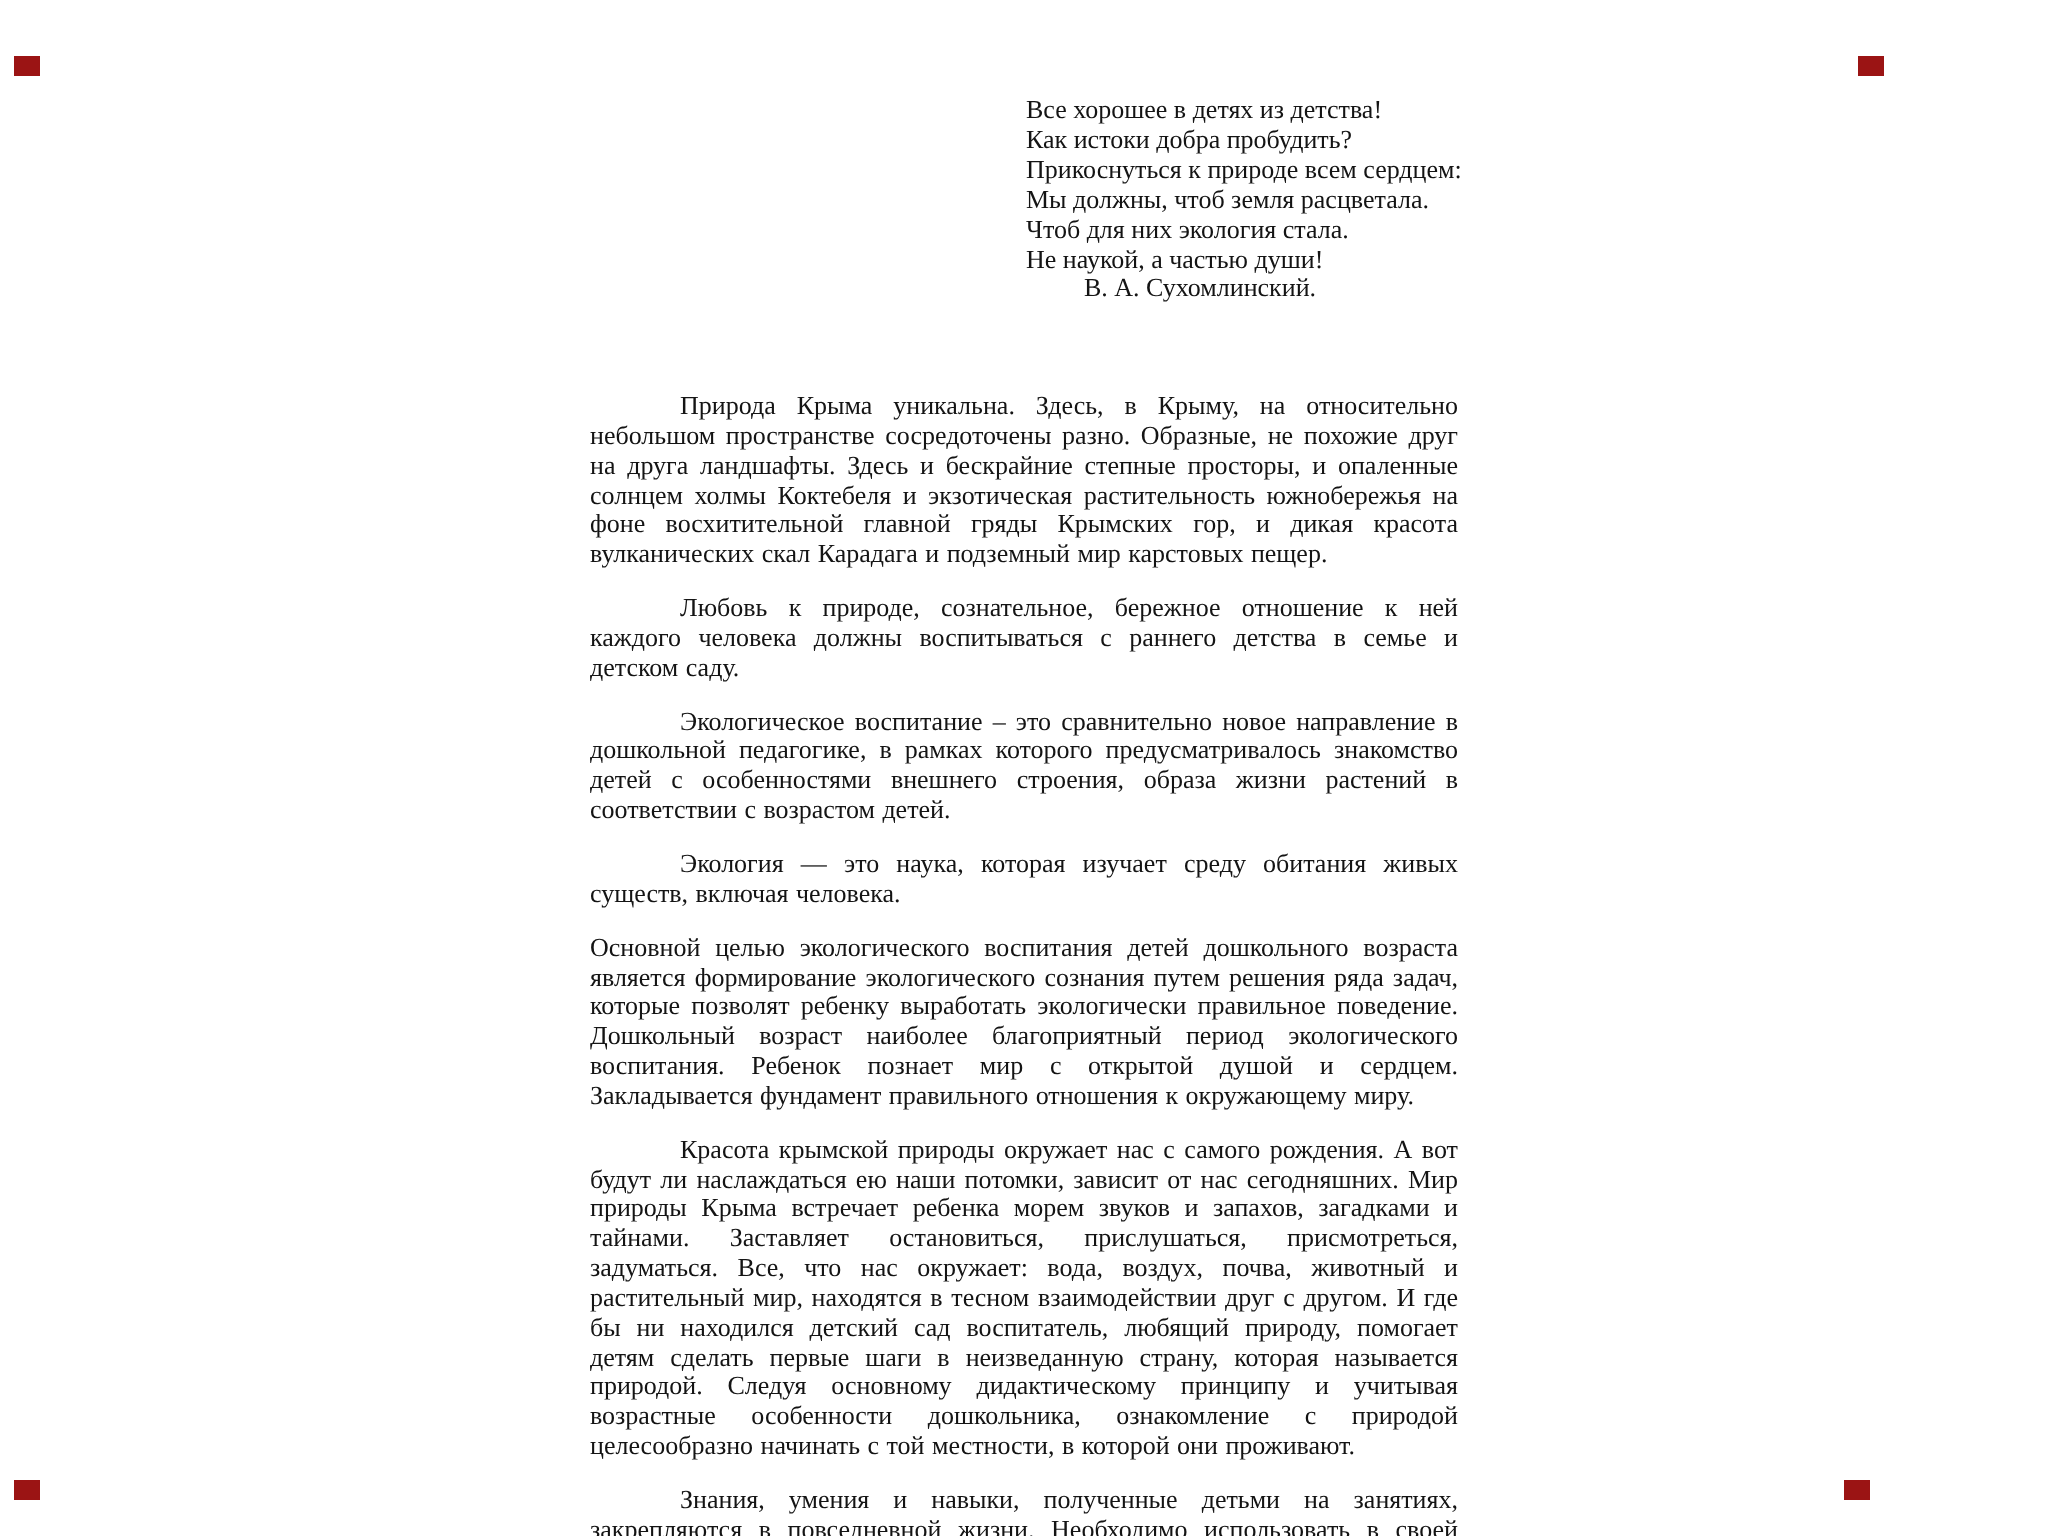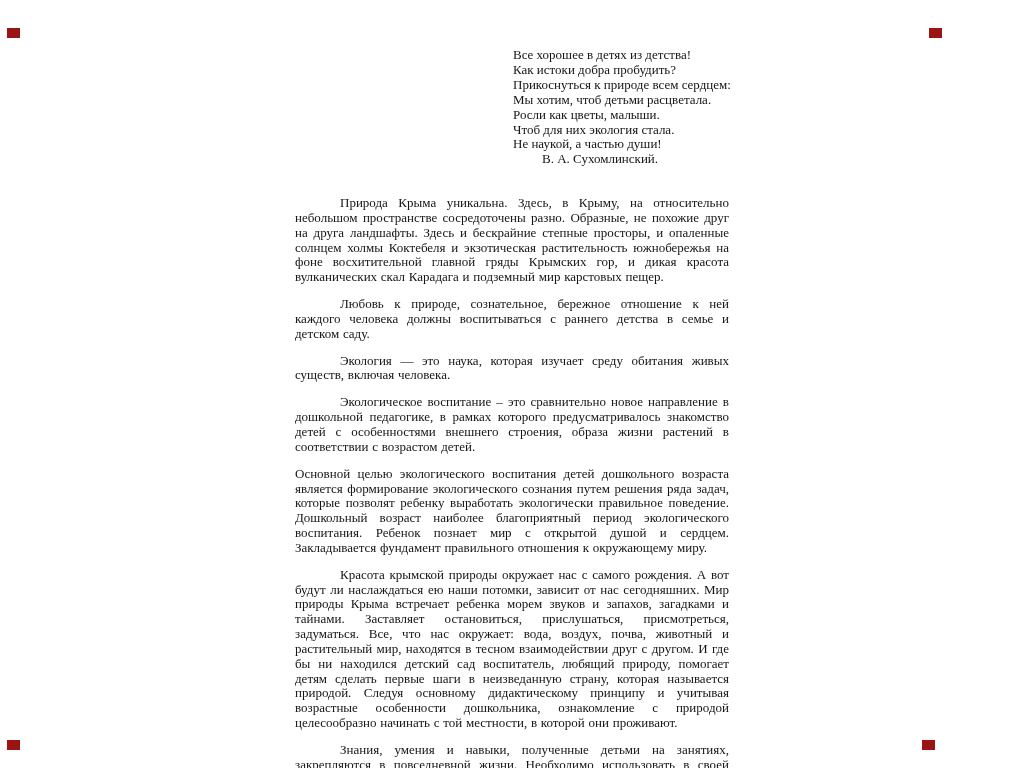--- a/index.html
+++ b/index.html
@@ -65,30 +65,29 @@
 
   <div class="corner-mark tl" style="background: rgb(155, 20, 20);"></div>
   <div class="corner-mark tr" style="background: rgb(155, 20, 20);"></div>
   <div class="corner-mark bl" style="background: rgb(155, 20, 20);"></div>
   <div class="corner-mark br" style="background: rgb(155, 20, 20);"></div>
 
   <div class="epigraph">
     <div class="poem-line">Все хорошее в детях из детства!</div>
     <div class="poem-line">Как истоки добра пробудить?</div>
     <div class="poem-line">Прикоснуться к природе всем сердцем:</div>
-    <div class="poem-line">Мы хотим, чтоб детьми расцветала.</div>
-    <div class="poem-line">Росли как цветы, малыши.</div>
+    <div class="poem-line">Мы должны, чтоб земля расцветала.</div>
     <div class="poem-line">Чтоб для них экология стала.</div>
     <div class="poem-line">Не наукой, а частью души!</div>
     <div class="attribution">В. А. Сухомлинский.</div>
   </div>
 
   <div class="body-text">
     <p>Природа Крыма уникальна. Здесь, в Крыму, на относительно небольшом пространстве сосредоточены разно. Образные, не похожие друг на друга ландшафты. Здесь и бескрайние степные просторы, и опаленные солнцем холмы Коктебеля и экзотическая растительность южнобережья на фоне восхитительной главной гряды Крымских гор, и дикая красота вулканических скал Карадага и подземный мир карстовых пещер.</p>
     <p>Любовь к природе, сознательное, бережное отношение к ней каждого человека должны воспитываться с раннего детства в семье и детском саду.</p>
+    <p>Экологическое воспитание – это сравнительно новое направление в дошкольной педагогике, в рамках которого предусматривалось знакомство детей с особенностями внешнего строения, образа жизни растений в соответствии с возрастом детей.</p>
     <p>Экология — это наука, которая изучает среду обитания живых существ, включая человека.</p>
-    <p>Экологическое воспитание – это сравнительно новое направление в дошкольной педагогике, в рамках которого предусматривалось знакомство детей с особенностями внешнего строения, образа жизни растений в соответствии с возрастом детей.</p>
     <p class="no-indent">Основной целью экологического воспитания детей дошкольного возраста является формирование экологического сознания путем решения ряда задач, которые позволят ребенку выработать экологически правильное поведение. Дошкольный возраст наиболее благоприятный период экологического воспитания. Ребенок познает мир с открытой душой и сердцем. Закладывается фундамент правильного отношения к окружающему миру.</p>
     <p>Красота крымской природы окружает нас с самого рождения. А вот будут ли наслаждаться ею наши потомки, зависит от нас сегодняшних. Мир природы Крыма встречает ребенка морем звуков и запахов, загадками и тайнами. Заставляет остановиться, прислушаться, присмотреться, задуматься. Все, что нас окружает: вода, воздух, почва, животный и растительный мир, находятся в тесном взаимодействии друг с другом. И где бы ни находился детский сад воспитатель, любящий природу, помогает детям сделать первые шаги в неизведанную страну, которая называется природой. Следуя основному дидактическому принципу и учитывая возрастные особенности дошкольника, ознакомление с природой целесообразно начинать с той местности, в которой они проживают.</p>
     <p class="last-justify">Знания, умения и навыки, полученные детьми на занятиях, закрепляются в повседневной жизни. Необходимо использовать в своей работе</p>
   </div>
 
 </div>
 
 </body></html>

